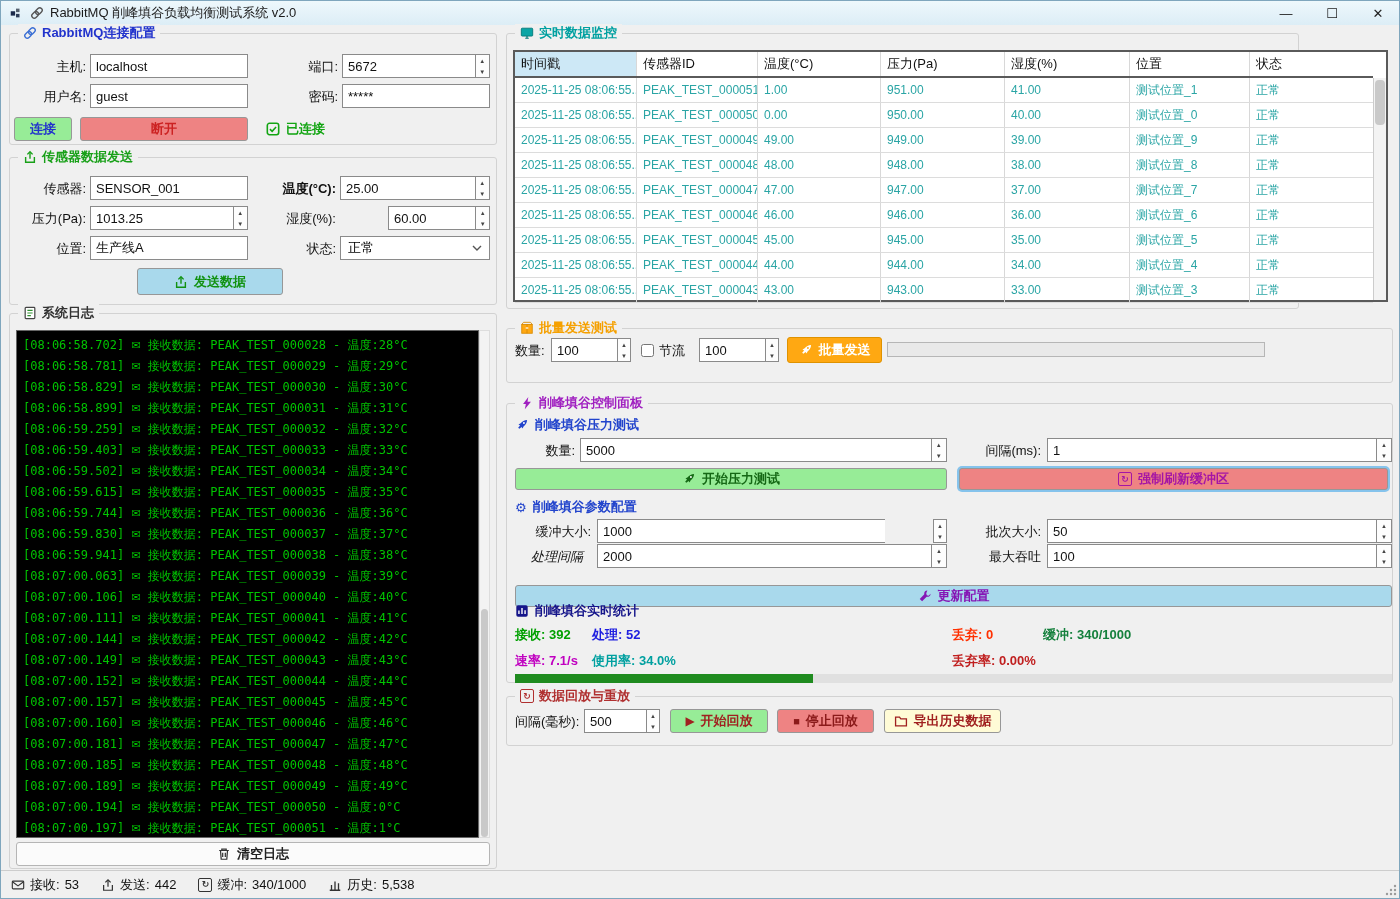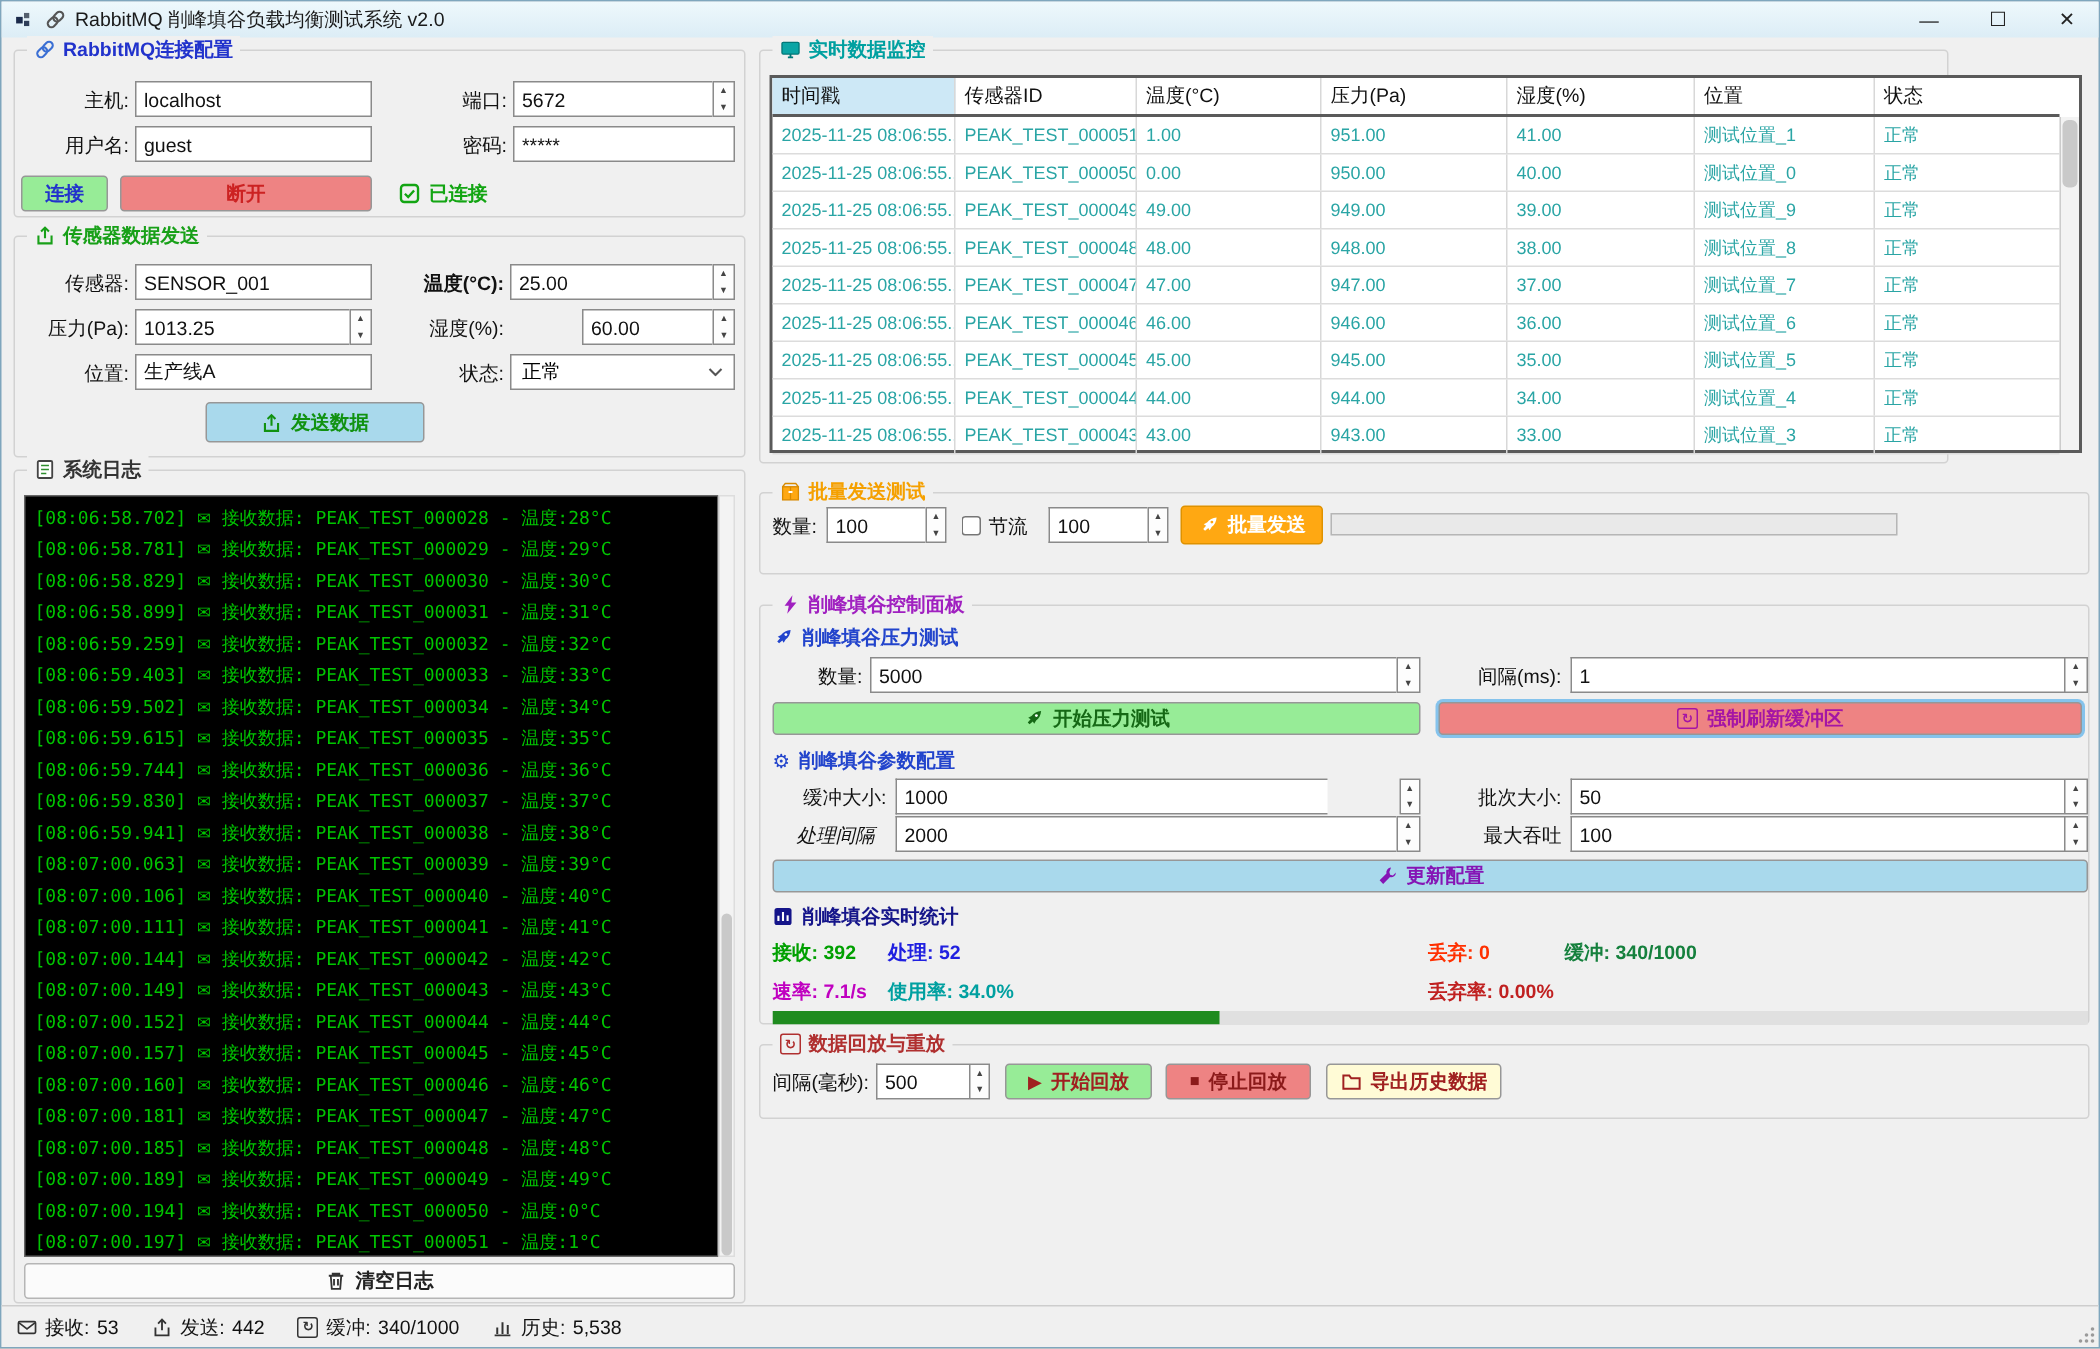--- a/index.html
+++ b/index.html
@@ -37,21 +37,21 @@
     display:flex; align-items:center; justify-content:space-between; padding:0 7px; font-size:13px; }
 
   .btn { position:absolute; display:flex; align-items:center; justify-content:center; gap:6px;
     border:1px solid #979797; border-radius:3px; font-size:13px; font-weight:bold; cursor:default; white-space:nowrap; }
   .b-connect    { background:#97ec97; color:#2233cc; }
   .b-disconnect { background:#ee8383; color:#cc2222; }
   .b-send       { background:#a9d9ec; color:#119211; }
   .b-batch      { background:#ffa812; color:#ffffff; border-color:#df9200; }
   .b-stress     { background:#97ec97; color:#156815; }
   .b-flush      { background:#ee8383; color:#a515a5; box-shadow:0 0 0 2px #85c3ec; }
-  .b-update     { background:#a9d9ec; color:#8515b5; }
+  .b-update     { background:#a9d9ec; color:#8515b5;margin-top:12px; }
   .b-play       { background:#97ec97; color:#a02020; }
   .b-stop       { background:#ee8383; color:#8b1a1a; }
   .b-export     { background:#fffbd6; color:#a02020; }
   .b-clear      { background:#fbfbfb; color:#222; font-weight:bold; }
 
   
   .connected { display:flex; align-items:center; gap:6px; font-size:13px; font-weight:bold; color:#13a513; }
 
   
   .console { position:absolute; background:#000; border:1px solid #666; overflow:hidden;

